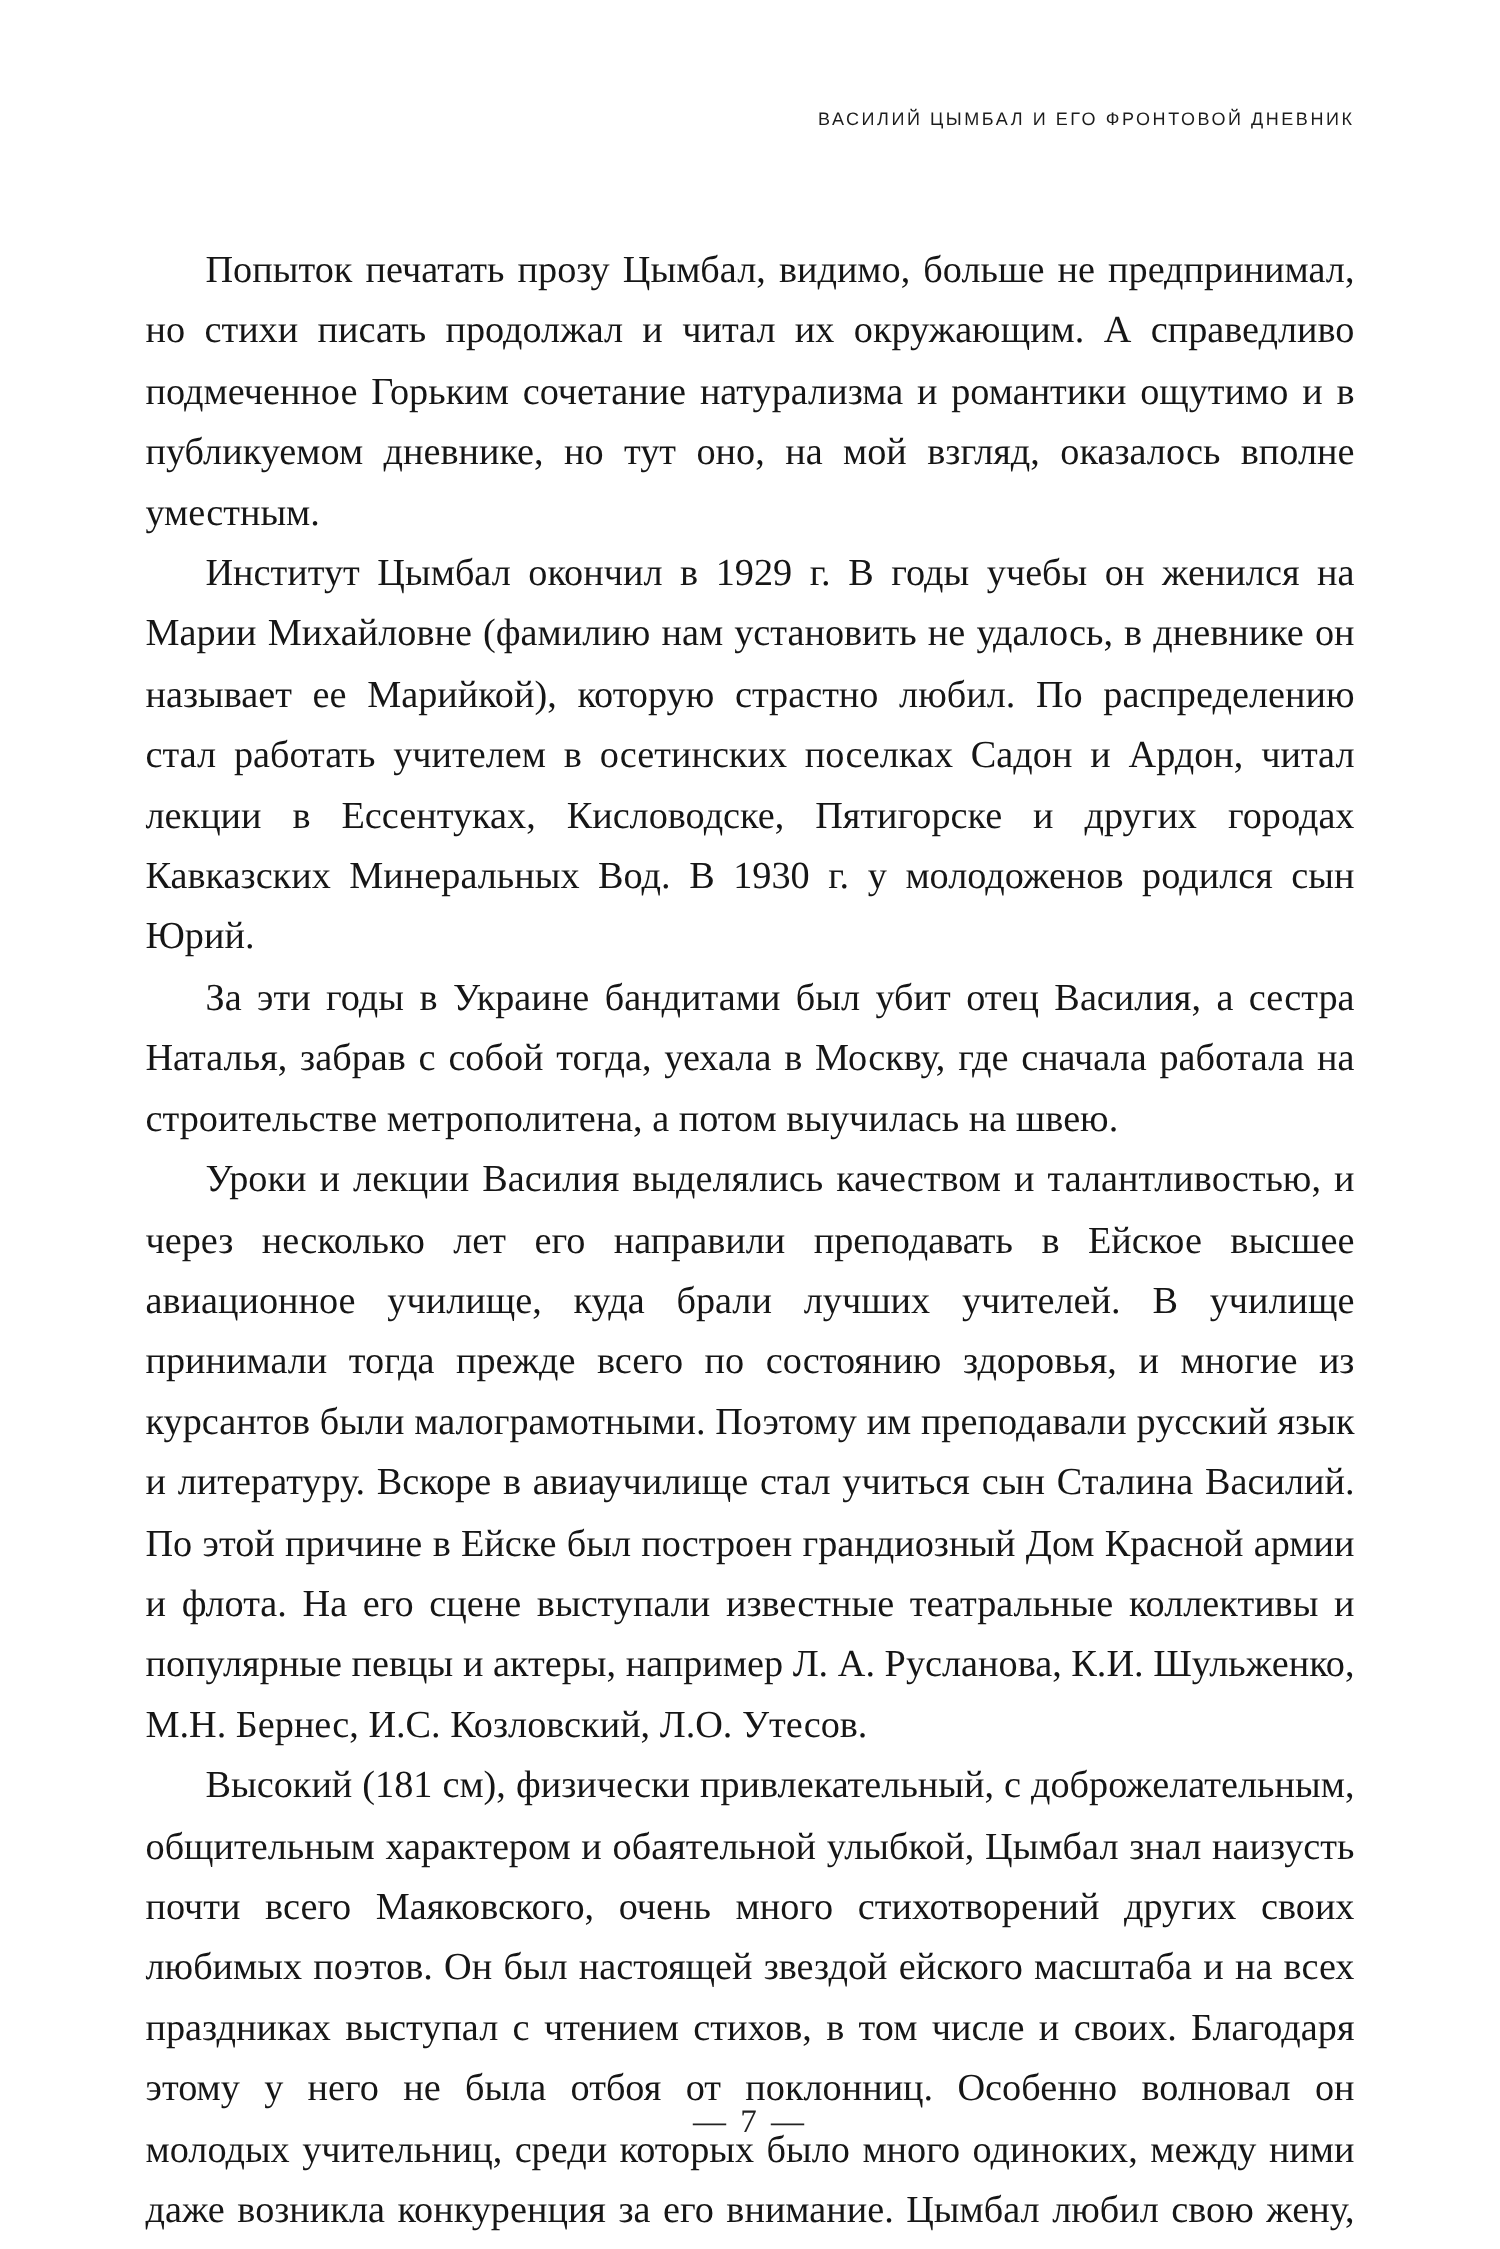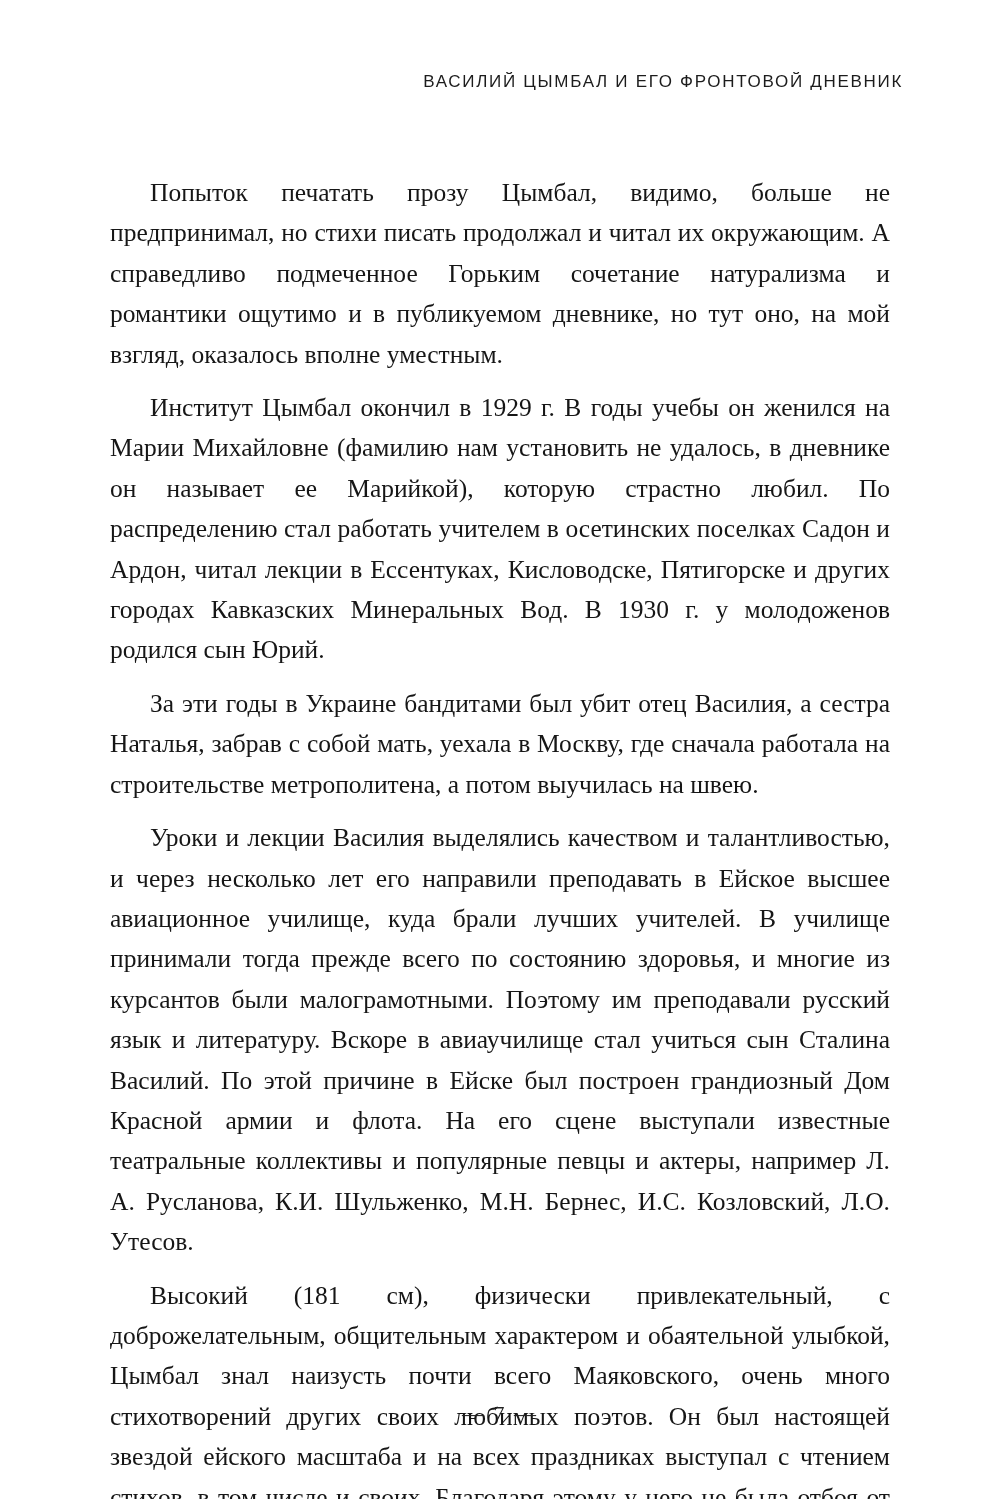--- a/index.html
+++ b/index.html
@@ -20,34 +20,34 @@
     height: 1499px;
     position: relative;
     box-sizing: border-box;
     padding: 0;
   }
   .running-head {
     position: absolute;
     top: 72px;
     right: 97px;
     font-family: "Liberation Sans", sans-serif;
-    font-size: 17px;
+    font-size: 12px;
     letter-spacing: 1.7px;
     color: #1c1c1c;
     text-transform: uppercase;
     white-space: nowrap;
   }
   .text-block {
     position: absolute;
     top: 160px;
     left: 97px;
     width: 806px;
   }
   p.para {
-    margin: 13px;
+    margin: 0;
     font-size: 25.5px;
     line-height: 40.4px;
     text-align: justify;
     text-indent: 40px;
     hyphens: manual;
     -webkit-hyphens: manual;
     color: #161616;
   }
   p.para:last-child {
     text-align: justify;
@@ -67,20 +67,20 @@
 </head>
 <body>
 
 <div class="page">
 
   <div class="running-head">Василий Цымбал и его фронтовой дневник</div>
 
   <div class="text-block">
     <p class="para">Попыток печатать прозу Цымбал, видимо, больше не предпринимал, но стихи писать продолжал и читал их окружающим. А справедливо подмеченное Горьким сочетание натурализма и романтики ощутимо и в публикуемом дневнике, но тут оно, на мой взгляд, оказалось вполне уместным.</p>
     <p class="para">Институт Цымбал окончил в 1929 г. В годы учебы он женился на Марии Михайловне (фамилию нам установить не удалось, в дневнике он называет ее Марийкой), которую страстно любил. По распределению стал работать учителем в осетинских поселках Садон и Ардон, читал лекции в Ессентуках, Кисловодске, Пятигорске и других городах Кавказских Минеральных Вод. В 1930 г. у молодоженов родился сын Юрий.</p>
-    <p class="para">За эти годы в Украине бандитами был убит отец Василия, а сестра Наталья, забрав с собой мать, уехала в Москву, где сначала работала на строительстве метрополитена, а потом выучилась на швею.</p>
+    <p class="para">За эти годы в Украине бандитами был убит отец Василия, а сестра Наталья, забрав с собой тогда, уехала в Москву, где сначала работала на строительстве метрополитена, а потом выучилась на швею.</p>
     <p class="para">Уроки и лекции Василия выделялись качеством и талантливостью, и через несколько лет его направили преподавать в Ейское высшее авиационное училище, куда брали лучших учителей. В училище принимали тогда прежде всего по состоянию здоровья, и многие из курсантов были малограмотными. Поэтому им преподавали русский язык и литературу. Вскоре в авиаучилище стал учиться сын Сталина Василий. По этой причине в Ейске был построен грандиозный Дом Красной армии и флота. На его сцене выступали известные театральные коллективы и популярные певцы и актеры, например Л. А. Русланова, К.И. Шульженко, М.Н. Бернес, И.С. Козловский, Л.О. Утесов.</p>
     <p class="para">Высокий (181 см), физически привлекательный, с доброжелательным, общительным характером и обаятельной улыбкой, Цымбал знал наизусть почти всего Маяковского, очень много стихотворений других своих любимых поэтов. Он был настоящей звездой ейского масштаба и на всех праздниках выступал с чтением стихов, в том числе и своих. Благодаря этому у него не была отбоя от поклонниц. Особенно волновал он молодых учительниц, среди которых было много одиноких, между ними даже возникла конкуренция за его внимание. Цымбал любил свою жену, но, будучи натурой романтической, мечтательной</p>
   </div>
 
   <div class="folio">— 7 —</div>
 
 </div>
 
 </body></html>

